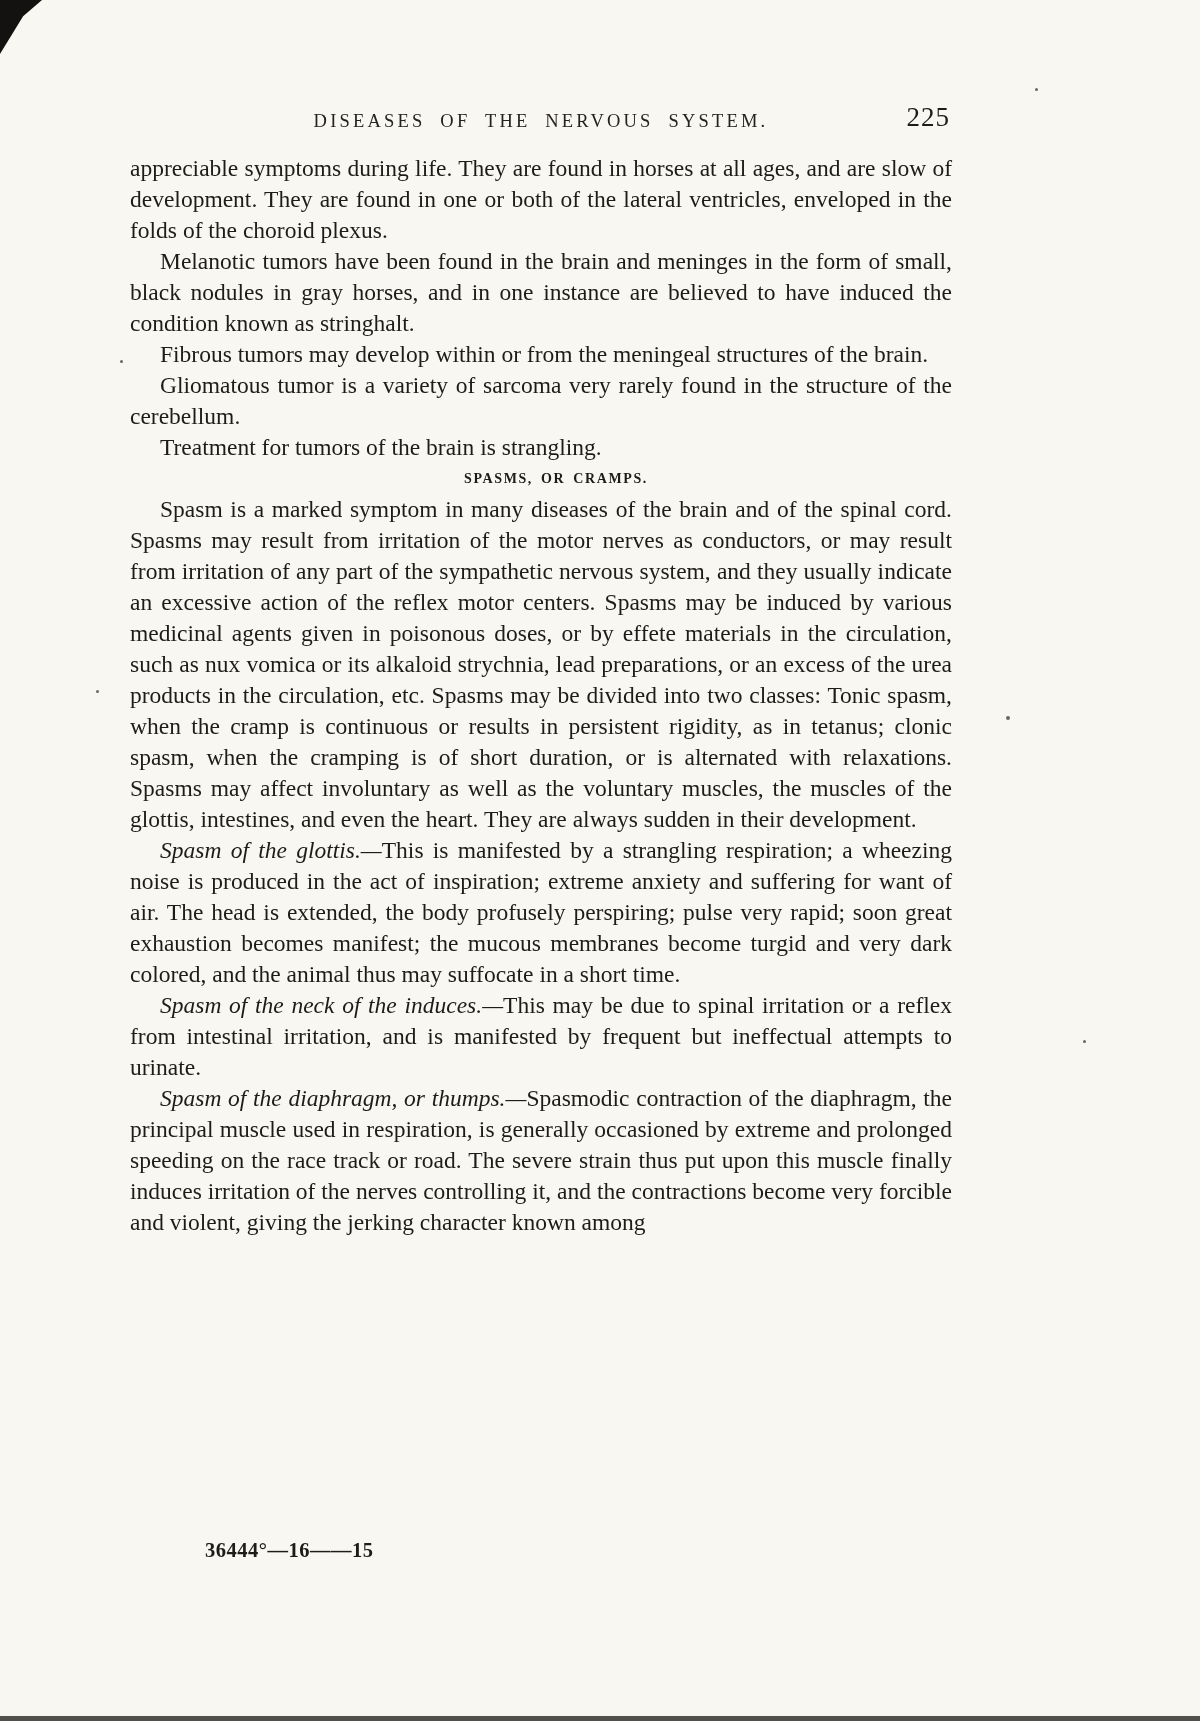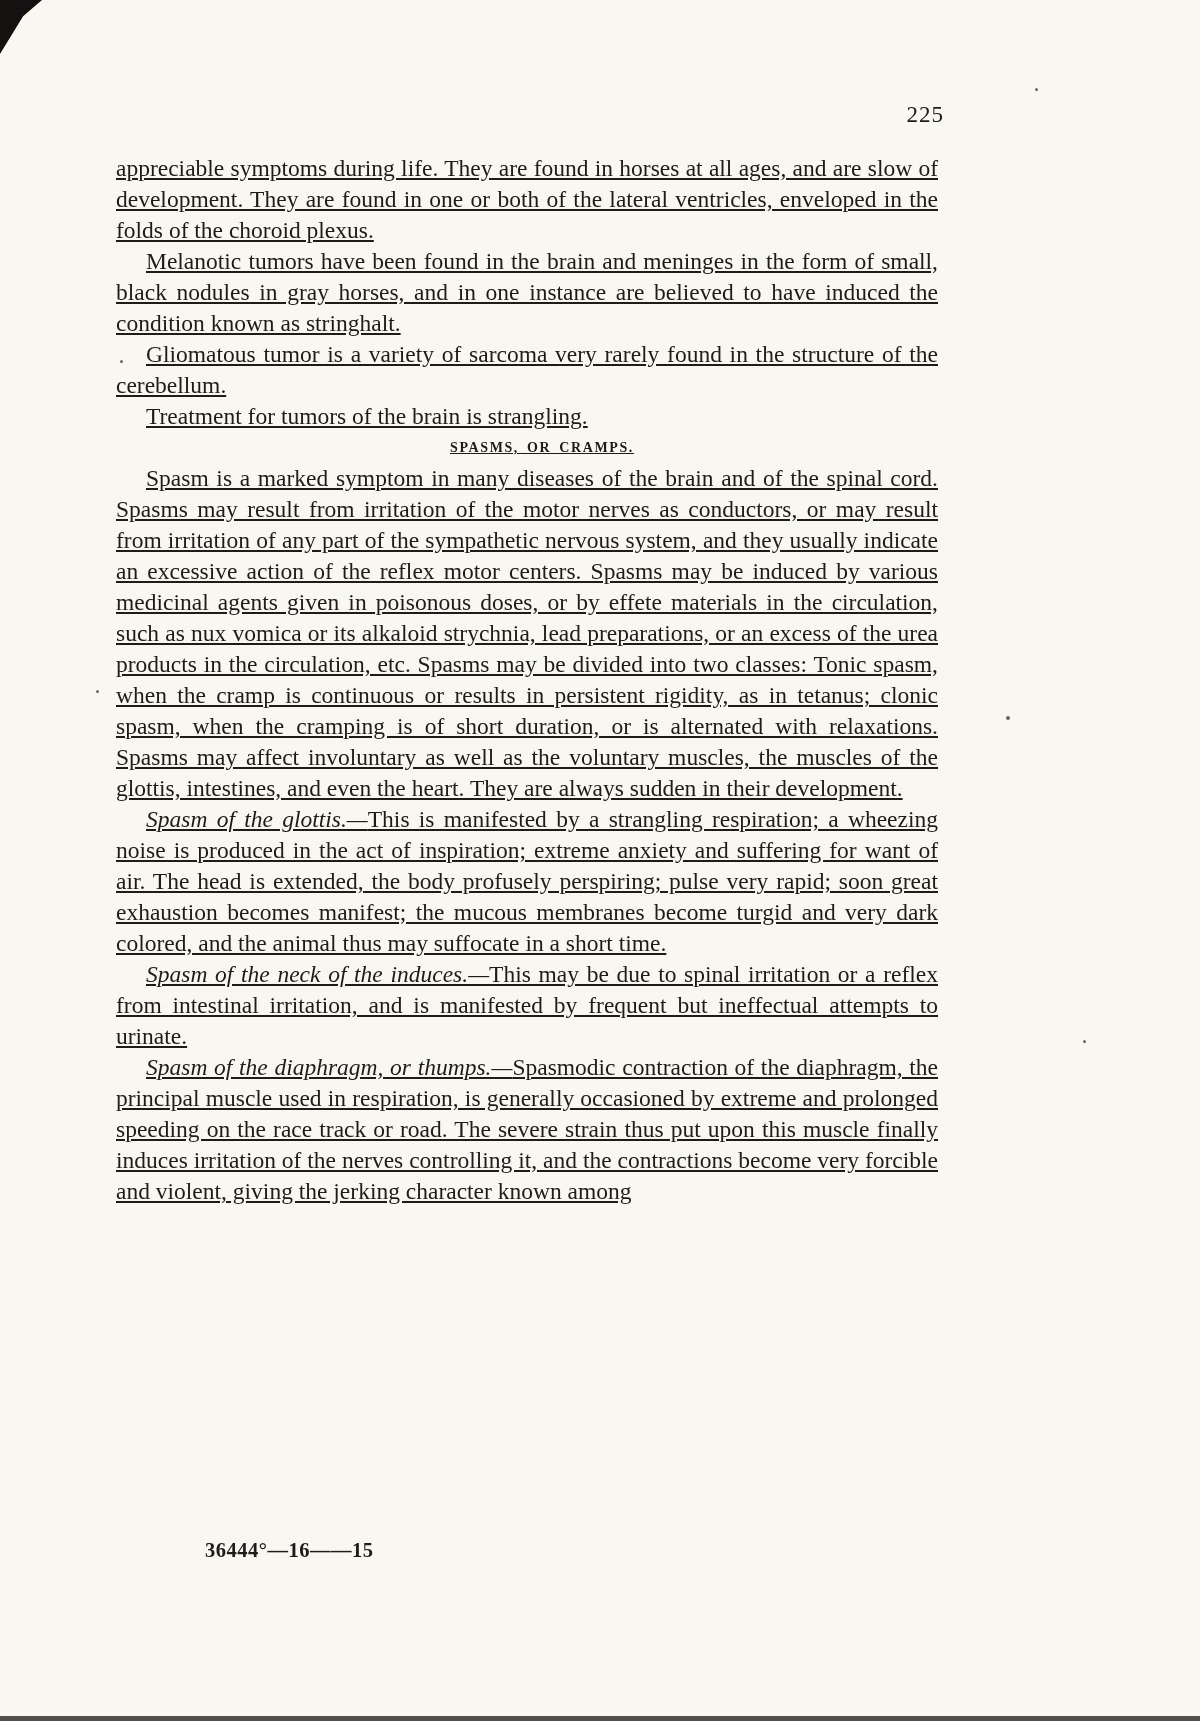--- a/index.html
+++ b/index.html
@@ -62,35 +62,34 @@
     display: block;
     text-align: center;
     font-size: 18.5px;
     letter-spacing: 3.2px;
     word-spacing: 7px;
     color: #26231f;
     padding-top: 5px;
   }
   .page-number {
     position: absolute;
-    right: 8px;
+    right: 2px;
     top: -4px;
-    font-size: 23px;
+    font-size: 27px;
     letter-spacing: 1px;
   }
 
   .content {
     position: absolute;
     top: 153px;
-    left: 116px;
+    left: 130px;
     width: 822px;
     font-size: 23.5px;
     line-height: 31px;
     text-align: justify;
-    text-decoration: underline;
   }
   .content p {
     margin: 0;
     text-indent: 30px;
   }
   .content p.continuation {
     text-indent: 0;
   }
   .content em {
     font-style: italic;
@@ -120,26 +119,28 @@
 <div class="page">
 
   <div class="artifact-corner"></div>
   <div class="speck s1"></div>
   <div class="speck s2"></div>
   <div class="speck s3"></div>
   <div class="speck s4"></div>
   <div class="speck s5"></div>
 
   <div class="header">
+    <span class="running-title">DISEASES OF THE NERVOUS SYSTEM.</span>
     <span class="page-number">225</span>
   </div>
 
   <div class="content">
     <p class="continuation">appreciable symptoms during life.  They are found in horses at all ages, and are slow of development.  They are found in one or both of the lateral ventricles, enveloped in the folds of the choroid plexus.</p>
     <p>Melanotic tumors have been found in the brain and meninges in the form of small, black nodules in gray horses, and in one instance are believed to have induced the condition known as stringhalt.</p>
+    <p>Fibrous tumors may develop within or from the meningeal structures of the brain.</p>
     <p>Gliomatous tumor is a variety of sarcoma very rarely found in the structure of the cerebellum.</p>
     <p>Treatment for tumors of the brain is strangling.</p>
 
     <p class="section-heading">SPASMS, OR CRAMPS.</p>
 
     <p>Spasm is a marked symptom in many diseases of the brain and of the spinal cord.  Spasms may result from irritation of the motor nerves as conductors, or may result from irritation of any part of the sympathetic nervous system, and they usually indicate an excessive action of the reflex motor centers.  Spasms may be induced by various medicinal agents given in poisonous doses, or by effete materials in the circulation, such as nux vomica or its alkaloid strychnia, lead preparations, or an excess of the urea products in the circulation, etc.  Spasms may be divided into two classes: Tonic spasm, when the cramp is continuous or results in persistent rigidity, as in tetanus; clonic spasm, when the cramping is of short duration, or is alternated with relaxations.  Spasms may affect involuntary as well as the voluntary muscles, the muscles of the glottis, intestines, and even the heart.  They are always sudden in their development.</p>
 
     <p><em>Spasm of the glottis.—</em><span>This is manifested by a strangling respiration; a wheezing noise is produced in the act of inspiration; extreme anxiety and suffering for want of air.  The head is extended, the body profusely perspiring; pulse very rapid; soon great exhaustion becomes manifest; the mucous membranes become turgid and very dark colored, and the animal thus may suffocate in a short time.</span></p>
 
 

